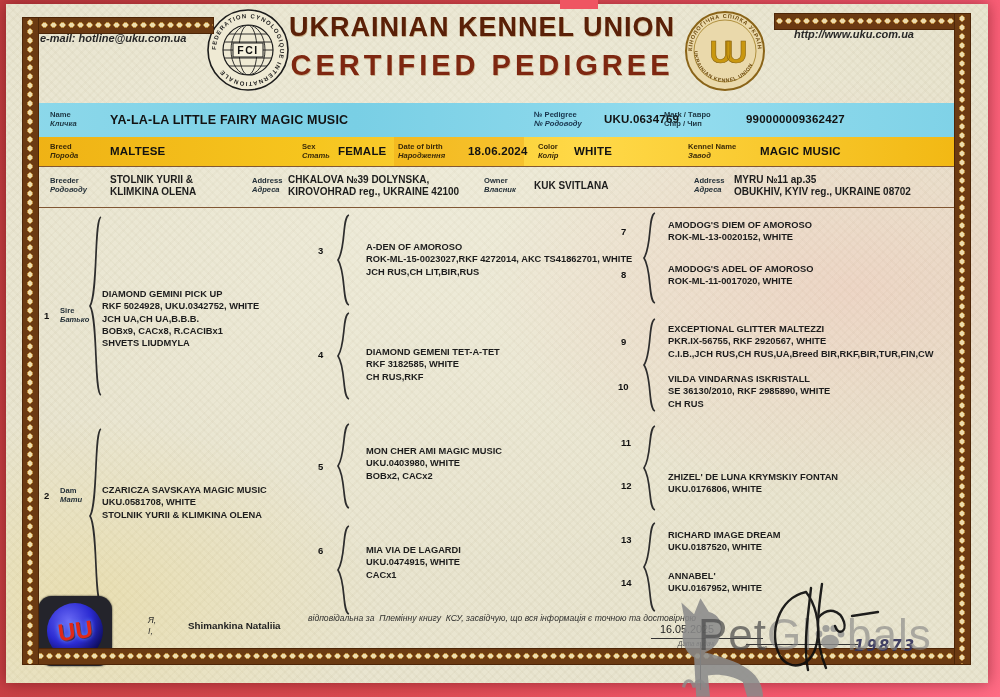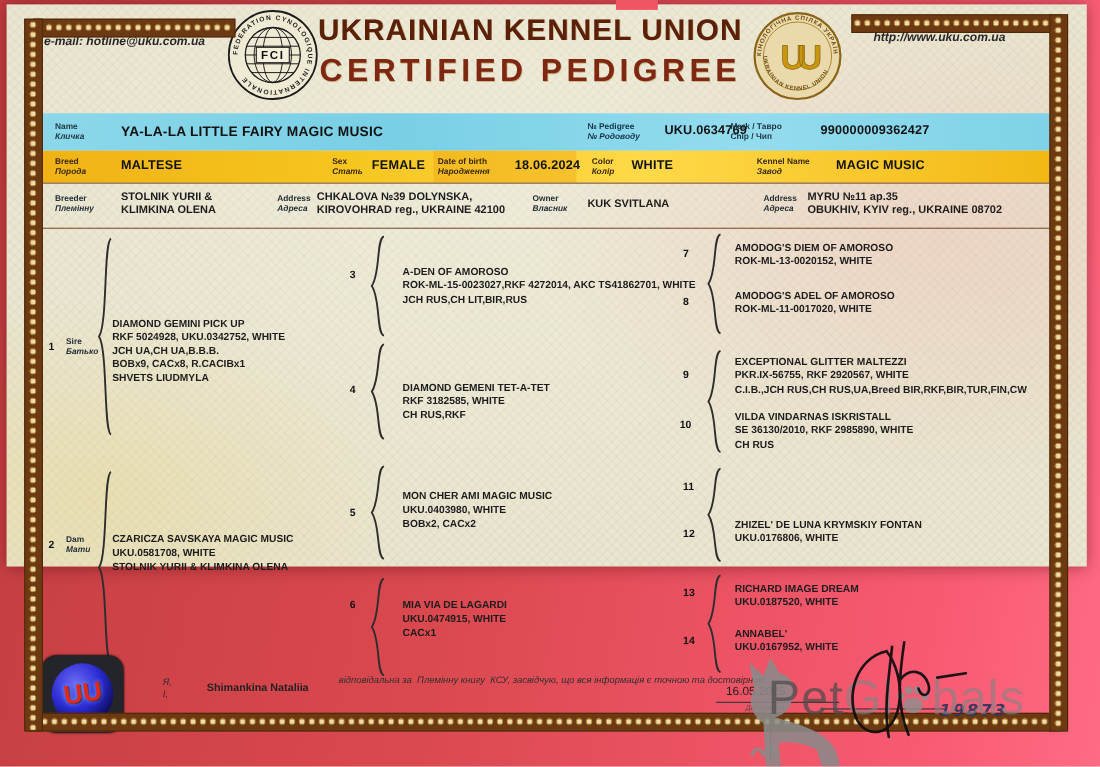--- a/index.html
+++ b/index.html
@@ -1,19 +1,19 @@
 <!DOCTYPE html>
 <html><head>
 <meta charset="utf-8">
 <style>
   html,body{margin:0;padding:0}
   .page{position:relative;width:1000px;height:697px;overflow:hidden;
         background:linear-gradient(100deg,#c23d41,#db4950 45%,#f85a72 85%,#ff6b84);
         font-family:"Liberation Sans",sans-serif;}
-  .cert{position:absolute;left:6px;top:4px;width:982px;height:511px;
+  .cert{position:absolute;left:6px;top:4px;width:982px;height:679px;
         background:
           radial-gradient(520px 300px at 86% 42%, rgba(244,170,165,.28), rgba(0,0,0,0) 70%),
           radial-gradient(420px 260px at 8% 88%, rgba(232,208,110,.30), rgba(0,0,0,0) 70%),
           radial-gradient(700px 500px at 45% 30%, rgba(255,255,245,.25), rgba(0,0,0,0) 75%),
           repeating-linear-gradient(45deg, rgba(150,138,95,.05) 0 2px, rgba(0,0,0,0) 2px 6px),
           repeating-linear-gradient(-45deg, rgba(150,138,95,.05) 0 2px, rgba(0,0,0,0) 2px 6px),
           #e9e5d0;
         box-shadow:0 0 14px rgba(60,0,0,.45);}
   .abs{position:absolute}
   .band{position:absolute;height:15px;border:1px solid #4d2608;background-color:#7c4418;
@@ -160,21 +160,21 @@
     <div class="abs val" style="left:568px;top:141px">WHITE</div>
 
     <div class="abs lbl" style="left:682px;top:139px;color:#3a2a08">
       <div>Kennel Name</div>
       <div class="i">Завод</div>
     </div>
     <div class="abs val" style="left:754px;top:141px">MAGIC MUSIC</div>
 
     <div class="abs lbl" style="left:44px;top:173px">
       <div>Breeder</div>
-      <div class="i">Племінну</div>
+      <div class="i">Родоводу</div>
     </div>
     <div class="abs ptxt" style="left:104px;top:170px;font-size:10px">STOLNIK YURII &amp;
 KLIMKINA OLENA</div>
 
     <div class="abs lbl" style="left:246px;top:173px">
       <div>Address</div>
       <div class="i">Адреса</div>
     </div>
     <div class="abs ptxt" style="left:282px;top:170px;font-size:10px">CHKALOVA №39 DOLYNSKA,
 KIROVOHRAD reg., UKRAINE 42100</div>

